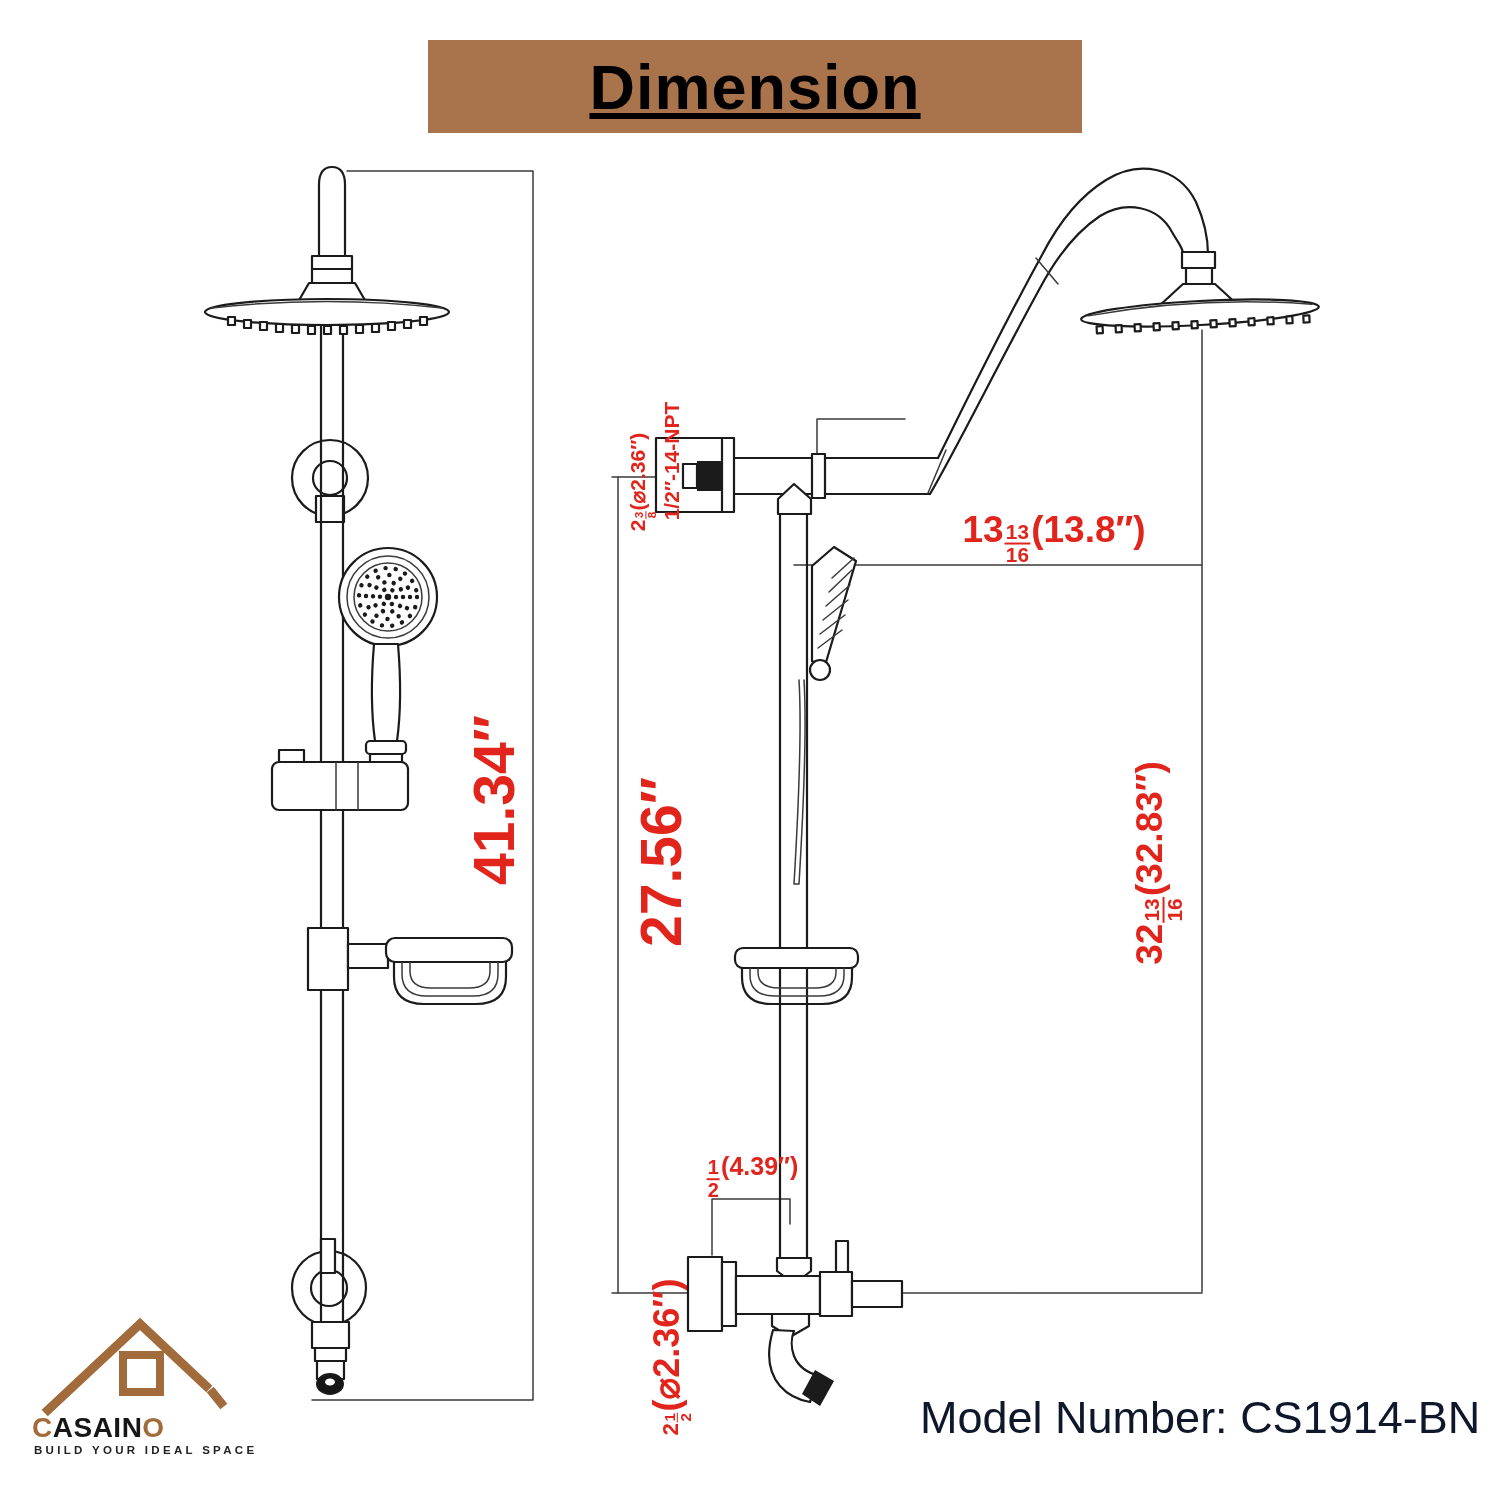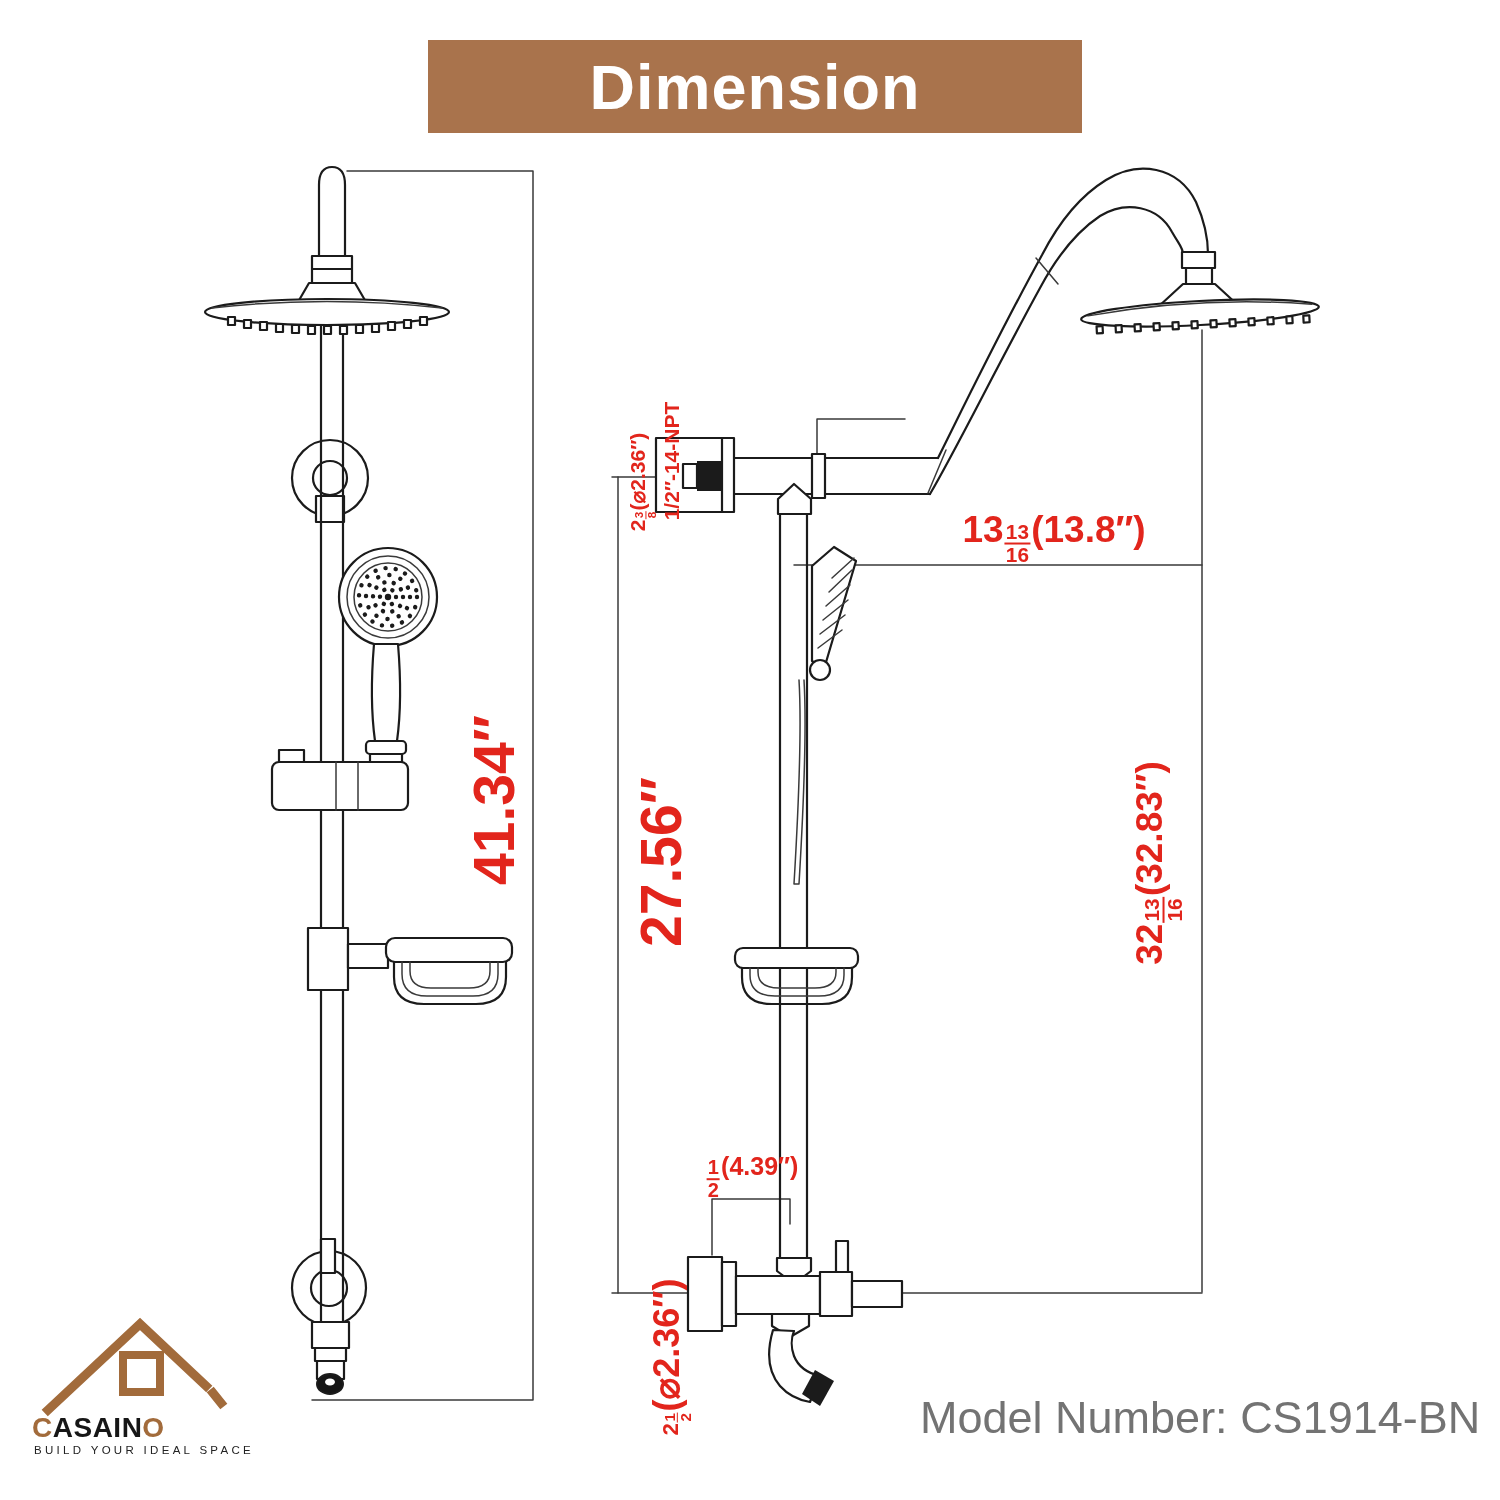--- a/index.html
+++ b/index.html
@@ -13,43 +13,43 @@
   .d{stroke:var(--ink);stroke-width:2.2;fill:none;stroke-linecap:round;stroke-linejoin:round;}
   .t{stroke-width:1.5;stroke:#3a3a3a;}
   .w{fill:#fff;}
   .k{fill:var(--ink);stroke:none;}
   .dots{fill:none;stroke:var(--ink);stroke-width:4.4;stroke-linecap:round;}
   .roof{stroke:var(--logo-brown);stroke-width:9;fill:none;stroke-linecap:square;}
   .win{stroke:var(--logo-brown);stroke-width:8;fill:none;}
   
   .banner{position:absolute;left:428px;top:40px;width:654px;height:93px;
           background:var(--banner-bg);display:flex;align-items:center;justify-content:center;}
-  .banner span{color:#ffffff;font-size:63px;font-weight:bold;letter-spacing:1px;}
+  .banner span{color:#000000;font-size:63px;font-weight:bold;letter-spacing:1px;text-decoration:underline;}
   
   .lab{position:absolute;color:var(--dim-red);white-space:nowrap;line-height:1;}
   .ctr{transform:translate(-50%,-50%);}
   .rot{transform:translate(-50%,-50%) rotate(-90deg);}
   .b57{font-size:57px;font-weight:700;}
   .b37{font-size:37px;font-weight:600;}
   .b21{font-size:21px;font-weight:600;}
   .b25{font-size:25px;font-weight:600;}
   .b36{font-size:36px;font-weight:600;}
   .frac{display:inline-flex;flex-direction:column;align-items:center;line-height:1;
         font-size:.56em;vertical-align:.14em;margin:0 .06em;}
   .frac .num{border-bottom:.1em solid currentColor;padding:0 .05em .02em;}
   .big-frac .frac{font-size:.8em;vertical-align:.04em;}
   .small-lead .whole{font-size:.62em;vertical-align:.05em;}
   .small-lead .frac{font-size:.42em;vertical-align:.28em;}
   
-  .model{position:absolute;left:920px;top:1392px;font-size:45px;color:#737373;}
+  .model{position:absolute;left:920px;top:1392px;font-size:45px;color:#0f172a;}
   
   .brand{position:absolute;left:32px;top:1412px;font-size:28px;font-weight:bold;letter-spacing:.5px;}
   .brand .bc{color:var(--logo-brown);}
   .brand .bm{color:#161616;}
-  .tagline{position:absolute;left:34px;top:1444px;font-size:11.5px;font-weight:400;
+  .tagline{position:absolute;left:34px;top:1444px;font-size:11.5px;font-weight:700;
            letter-spacing:3.3px;color:#222;}
 </style>
 </head>
 <body>
 
 <div id="canvas">
 
   <svg width="1500" height="1500" viewBox="0 0 1500 1500">
 
     <g>

